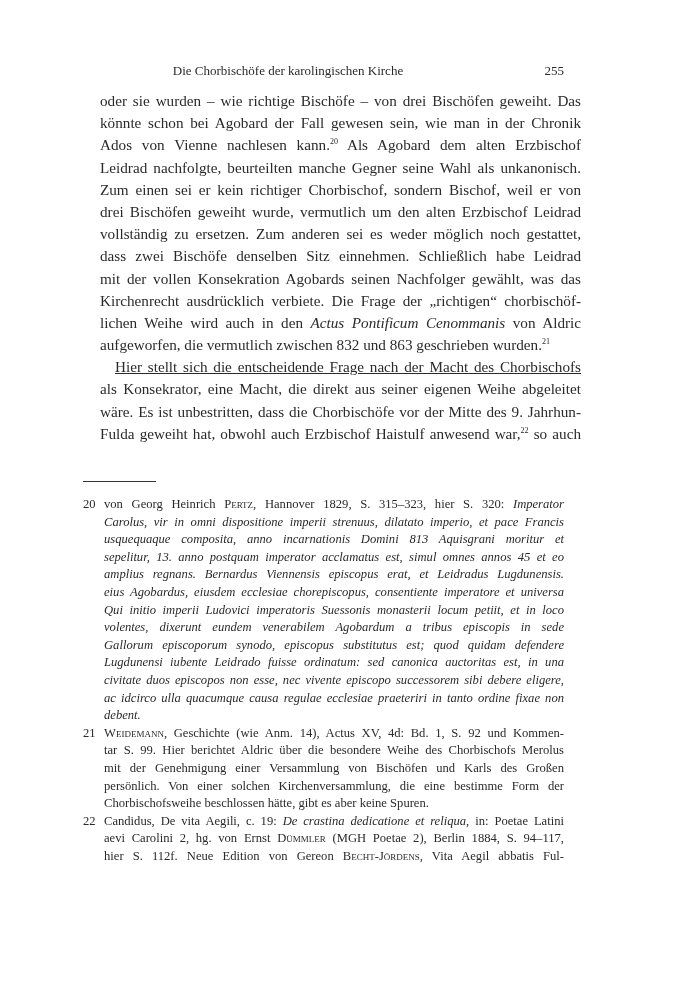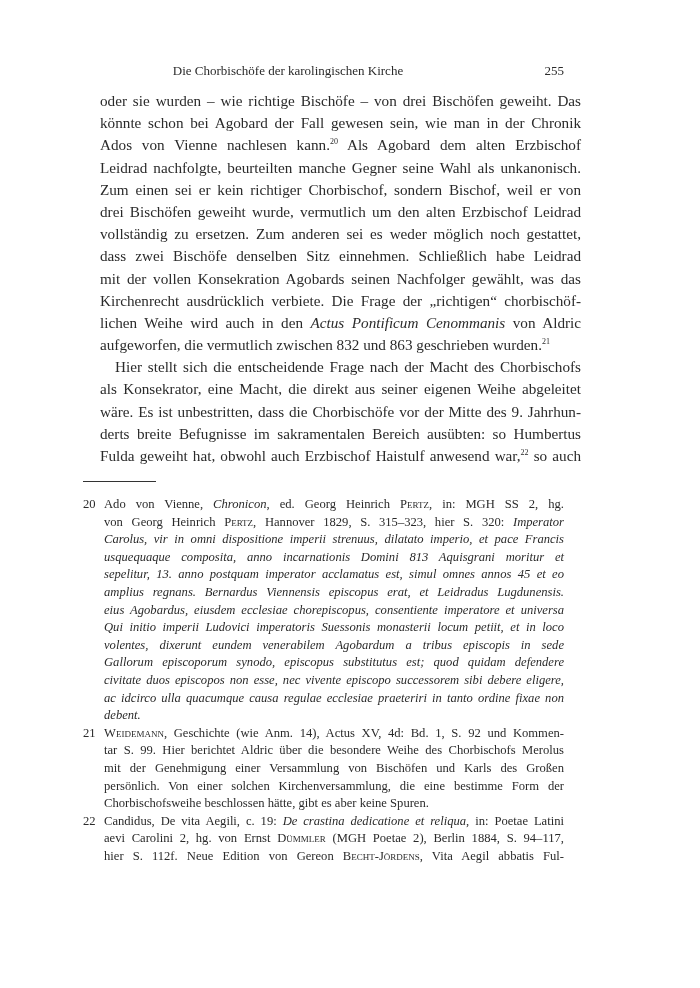--- a/index.html
+++ b/index.html
@@ -4,21 +4,21 @@
   <style>
     html, body { margin: 0; padding: 0; background: #ffffff; }
     body { width: 700px; height: 988px; position: relative; overflow: hidden; color: #2a2a2a; }
     .page { position: absolute; left: 83px; top: 0; width: 481px; font-family: "Liberation Serif", "DejaVu Serif", serif; }
     .running-head { position: absolute; top: 63px; left: 0; width: 481px; height: 20px; font-size: 13px; }
     .running-title { position: absolute; left: 0; width: 410px; text-align: center; }
     .page-number { position: absolute; right: 0; text-align: center; }
     .body-text { position: absolute; top: 90px; left: 17px; width: 481px; font-size: 15.2px; line-height: 22.2px; }
     .line { display: block; white-space: nowrap; text-align: justify; text-align-last: justify; height: 22.2px; overflow: visible; }
     .line.last { text-align-last: left; }
-    .line.indent { padding-left: 15px; }
+    .line.indent { padding-left: 15px; text-decoration: underline; }
     sup { font-size: 8px; vertical-align: 6px; line-height: 0; }
     .rule { position: absolute; top: 481px; left: 0; width: 73px; height: 0; border-top: 1px solid #333; }
     .footnotes { position: absolute; top: 496px; left: 0; width: 481px; font-size: 12.6px; line-height: 17.6px; }
     .fn { position: relative; padding-left: 21px; margin-bottom: 0; }
     .fn-num { position: absolute; left: 0; top: 0; }
     .fline { display: block; white-space: nowrap; text-align: justify; text-align-last: justify; height: 17.6px; }
     .fline.last { text-align-last: left; }
     i { }
     .sc { font-variant: small-caps; }
   </style>
@@ -40,39 +40,38 @@
     <span class="line">drei Bischöfen geweiht wurde, vermutlich um den alten Erzbischof Leidrad</span>
     <span class="line">vollständig zu ersetzen. Zum anderen sei es weder möglich noch gestattet,</span>
     <span class="line">dass zwei Bischöfe denselben Sitz einnehmen. Schließlich habe Leidrad</span>
     <span class="line">mit der vollen Konsekration Agobards seinen Nachfolger gewählt, was das</span>
     <span class="line">Kirchenrecht ausdrücklich verbiete. Die Frage der „richtigen“ chorbischöf-</span>
     <span class="line"><span>lichen Weihe wird auch in den </span><i>Actus Pontificum Cenommanis</i><span> von Aldric</span></span>
     <span class="line last"><span>aufgeworfen, die vermutlich zwischen 832 und 863 geschrieben wurden.</span><sup>21</sup></span>
     <span class="line indent">Hier stellt sich die entscheidende Frage nach der Macht des Chorbischofs</span>
     <span class="line">als Konsekrator, eine Macht, die direkt aus seiner eigenen Weihe abgeleitet</span>
     <span class="line">wäre. Es ist unbestritten, dass die Chorbischöfe vor der Mitte des 9. Jahrhun-</span>
-    <span class="line">derts breite Befugnisse im sakramentalen Bereich ausübten: so Humbertus</span>
     <span class="line"><span>Fulda geweiht hat, obwohl auch Erzbischof Haistulf anwesend war,</span><sup>22</sup><span> so auch</span></span>
   </div>
 
   <div class="rule"></div>
 
   <div class="footnotes" id="footnotes">
       <div class="fn">
         <span class="fn-num">20</span>
-        <span class="fline"><span>Ado von Vienne, </span><i>Chronicon</i><span>, ed. Georg Heinrich </span><span class="sc">Pertz</span><span>, in: MGH SS 2, hg.</span></span>
         <span class="fline"><span>von Georg Heinrich </span><span class="sc">Pertz</span><span>, Hannover 1829, S. 315–323, hier S. 320: </span><i>Imperator</i></span>
         <span class="fline"><i>Carolus, vir in omni dispositione imperii strenuus, dilatato imperio, et pace Francis</i></span>
         <span class="fline"><i>usquequaque composita, anno incarnationis Domini 813 Aquisgrani moritur et</i></span>
         <span class="fline"><i>sepelitur, 13. anno postquam imperator acclamatus est, simul omnes annos 45 et eo</i></span>
         <span class="fline"><i>amplius regnans. Bernardus Viennensis episcopus erat, et Leidradus Lugdunensis.</i></span>
         <span class="fline"><i>eius Agobardus, eiusdem ecclesiae chorepiscopus, consentiente imperatore et universa</i></span>
         <span class="fline"><i>Qui initio imperii Ludovici imperatoris Suessonis monasterii locum petiit, et in loco</i></span>
         <span class="fline"><i>volentes, dixerunt eundem venerabilem Agobardum a tribus episcopis in sede</i></span>
         <span class="fline"><i>Gallorum episcoporum synodo, episcopus substitutus est; quod quidam defendere</i></span>
+        <span class="fline"><i>Lugdunensi iubente Leidrado fuisse ordinatum: sed canonica auctoritas est, in una</i></span>
         <span class="fline"><i>civitate duos episcopos non esse, nec vivente episcopo successorem sibi debere eligere,</i></span>
         <span class="fline"><i>ac idcirco ulla quacumque causa regulae ecclesiae praeteriri in tanto ordine fixae non</i></span>
         <span class="fline last"><i>debent.</i></span>
       </div>
       <div class="fn">
         <span class="fn-num">21</span>
         <span class="fline"><span class="sc">Weidemann</span><span>, Geschichte (wie Anm. 14), Actus XV, 4d: Bd. 1, S. 92 und Kommen-</span></span>
         <span class="fline"><span>tar S. 99. Hier berichtet Aldric über die besondere Weihe des Chorbischofs Merolus</span></span>
         <span class="fline"><span>mit der Genehmigung einer Versammlung von Bischöfen und Karls des Großen</span></span>
         <span class="fline"><span>persönlich. Von einer solchen Kirchenversammlung, die eine bestimme Form der</span></span>

